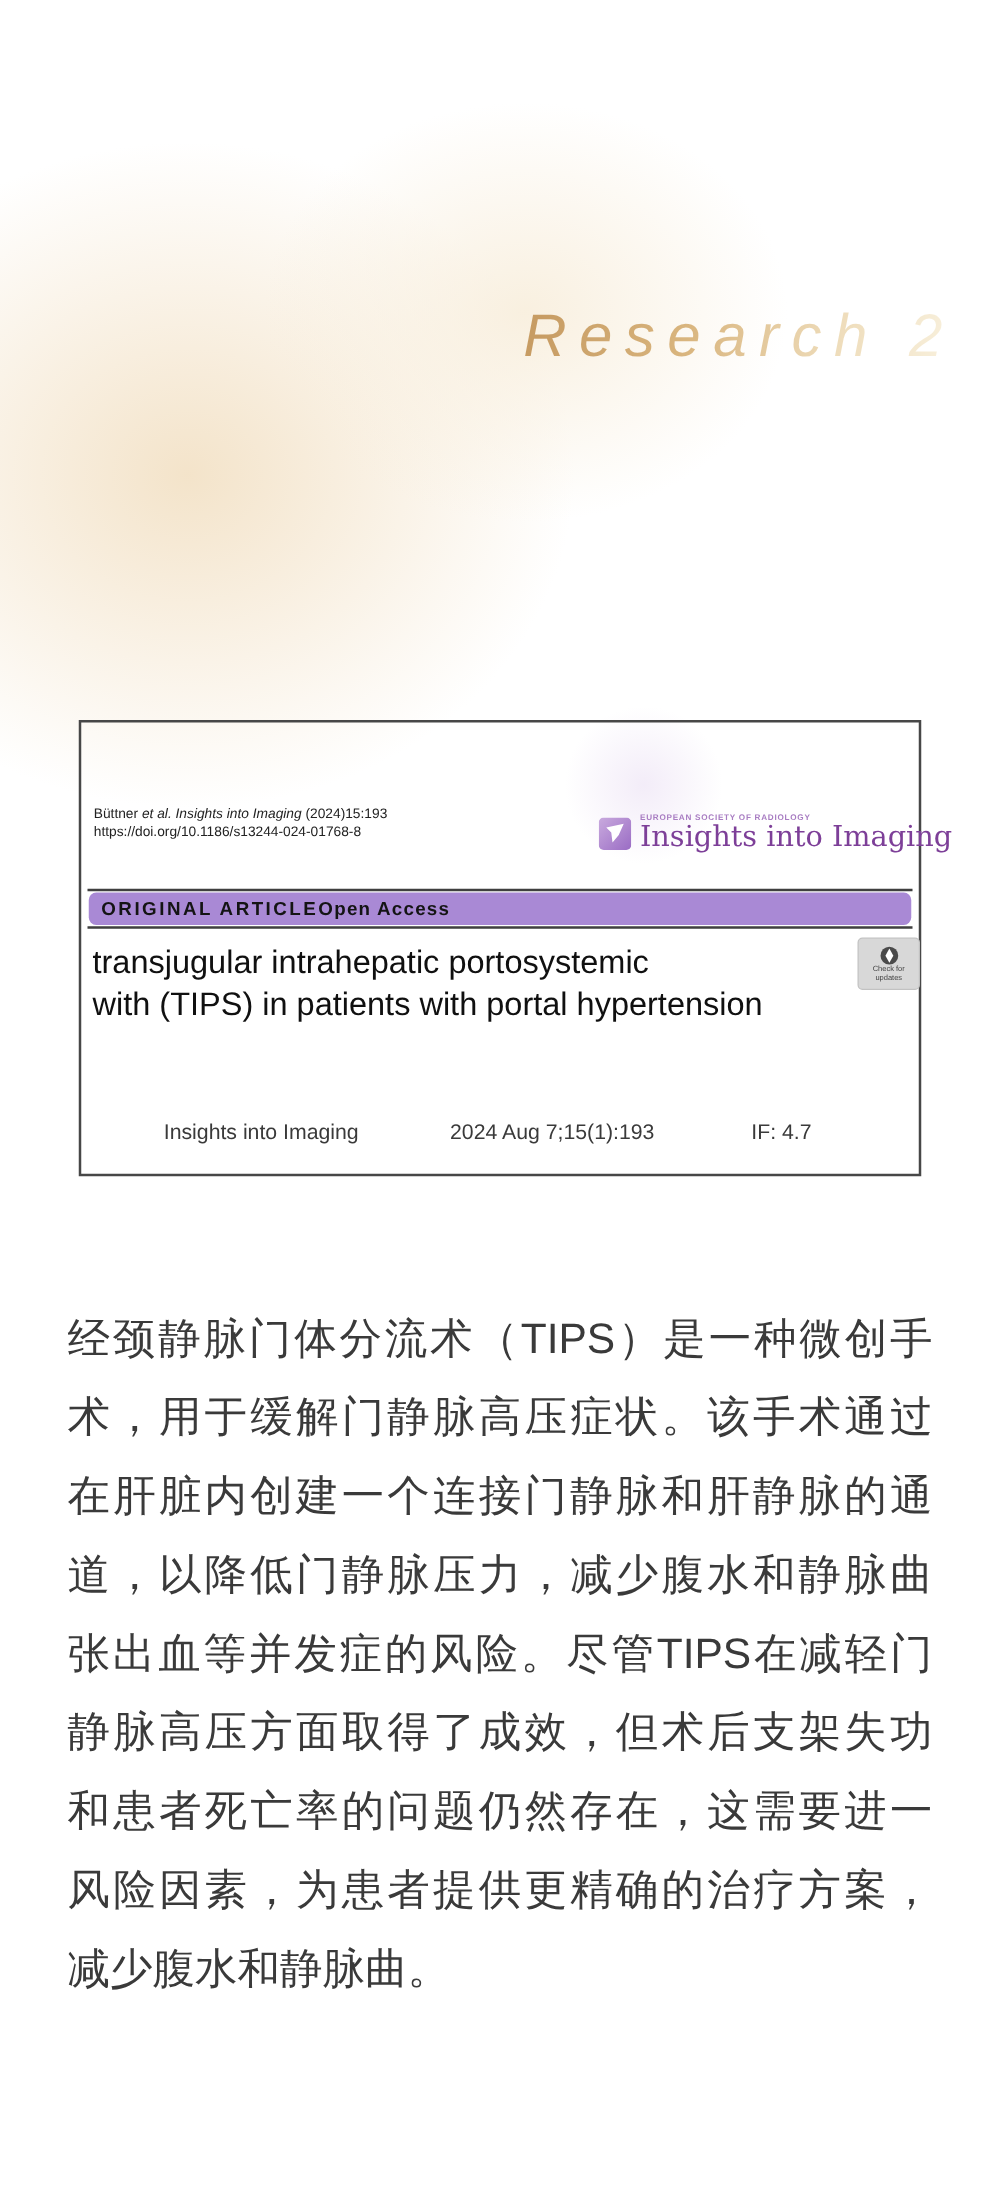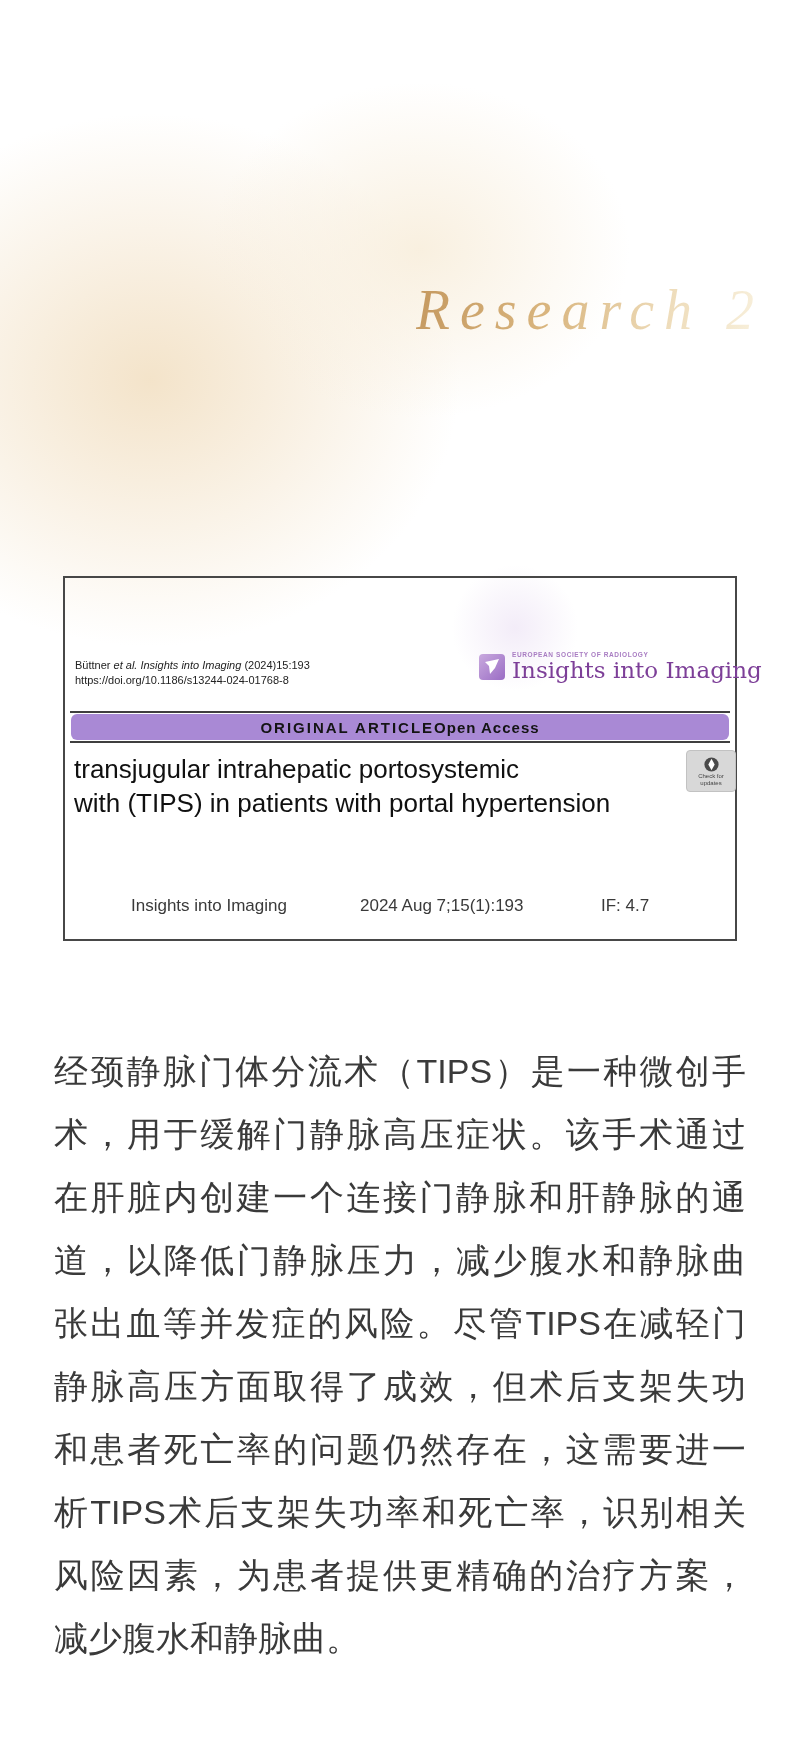--- a/index.html
+++ b/index.html
@@ -8,52 +8,51 @@
     font-family:"Liberation Sans",sans-serif;
     background:
       radial-gradient(ellipse 300px 240px at 420px 250px, rgba(248,238,220,.9), rgba(248,238,220,0) 70%),
       radial-gradient(ellipse 430px 370px at 150px 380px, rgba(243,226,199,.95), rgba(243,226,199,0) 72%),
       radial-gradient(circle 90px at 515px 628px, rgba(233,221,243,.55), rgba(233,221,243,0) 70%),
       #ffffff;
   }
   
   .script-title{
     position:absolute;top:246px;right:36px;
-    font-family:Liberation Serif, serif;font-style:italic;
-    font-size:56px;letter-spacing:10px;line-height:1;
+    font-family:Liberation Sans, sans-serif;font-style:italic;
+    font-size:48px;letter-spacing:10px;line-height:1;
     background:linear-gradient(97deg, var(--gold-dark,#c79c63) 4%, #d9b57e 38%, var(--gold-light,#eedcba) 72%, #f7eed9 96%);
     -webkit-background-clip:text;background-clip:text;color:transparent;
     white-space:nowrap;
-    margin-top:36px;
   }
   .cn-title{
     position:absolute;top:358px;right:92px;
     font-family:"DejaVu Serif",serif;font-weight:bold;
     font-size:76px;line-height:82px;letter-spacing:16px;
     color:var(--text-dark,#1c1c1c);white-space:nowrap;
   }
   
   .paper-card{
     position:absolute;left:63px;top:576px;width:674px;height:365px;
     border:2px solid #474747;box-sizing:border-box;background:transparent;
   }
-  .citation{position:absolute;left:10px;top:80px;font-size:11px;line-height:15px;color:#222;}
+  .citation{position:absolute;left:10px;top:66px;font-size:11px;line-height:15px;color:#222;}
   .cit-line1 i{font-style:italic;}
   .logo{position:absolute;left:414px;top:73px;display:flex;align-items:flex-start;}
   .logo-icon{width:26px;height:26px;display:block;margin-top:3px;}
   .logo-text{margin-left:7px;}
   .society{font-size:6.5px;letter-spacing:.6px;color:#a87cc2;font-weight:bold;white-space:nowrap;}
   .journal{font-family:"DejaVu Serif",serif;font-size:23px;line-height:25px;color:var(--journal-purple,#7d3f98);white-space:nowrap;}
   .rule{position:absolute;left:5px;right:5px;height:2px;background:#3f3f3f;}
   .rule-top{top:133px;}
   .rule-bottom{top:163px;}
   .banner{
     position:absolute;left:6px;right:6px;top:136px;height:26px;
     background:var(--banner-purple,#a989d5);border-radius:6px;
-    display:flex;align-items:center;justify-content:center;
+    display:flex;align-items:center;justify-content:flex-start;
     padding:0 10px;box-sizing:border-box;
     font-weight:bold;font-size:15px;color:#141414;
   }
   .banner .left-label{letter-spacing:2px;}
   .banner .right-label{letter-spacing:1px;}
   .paper-title{position:absolute;left:9px;top:174px;width:660px;color:#101010;}
   .paper-title div{font-size:26px;line-height:34px;font-weight:500;white-space:nowrap;}
   .check-badge{
     position:absolute;left:621px;top:172px;width:50px;height:42px;
     background:#d8d8d8;border-radius:4px;border:1px solid #c2c2c2;box-sizing:border-box;
@@ -136,18 +135,17 @@
   </div>
 
   <div class="body-text">
       <div class="body-line">经颈静脉门体分流术（TIPS）是一种微创手</div>
       <div class="body-line">术，用于缓解门静脉高压症状。该手术通过</div>
       <div class="body-line">在肝脏内创建一个连接门静脉和肝静脉的通</div>
       <div class="body-line">道，以降低门静脉压力，减少腹水和静脉曲</div>
       <div class="body-line">张出血等并发症的风险。尽管TIPS在减轻门</div>
       <div class="body-line">静脉高压方面取得了成效，但术后支架失功</div>
       <div class="body-line">和患者死亡率的问题仍然存在，这需要进一</div>
-      <div class="body-line">析TIPS术后支架失功率和死亡率，识别相关</div>
       <div class="body-line">风险因素，为患者提供更精确的治疗方案，</div>
       <div class="body-line">减少腹水和静脉曲。</div>
     </div>
 
 </div>
 
 </body></html>

